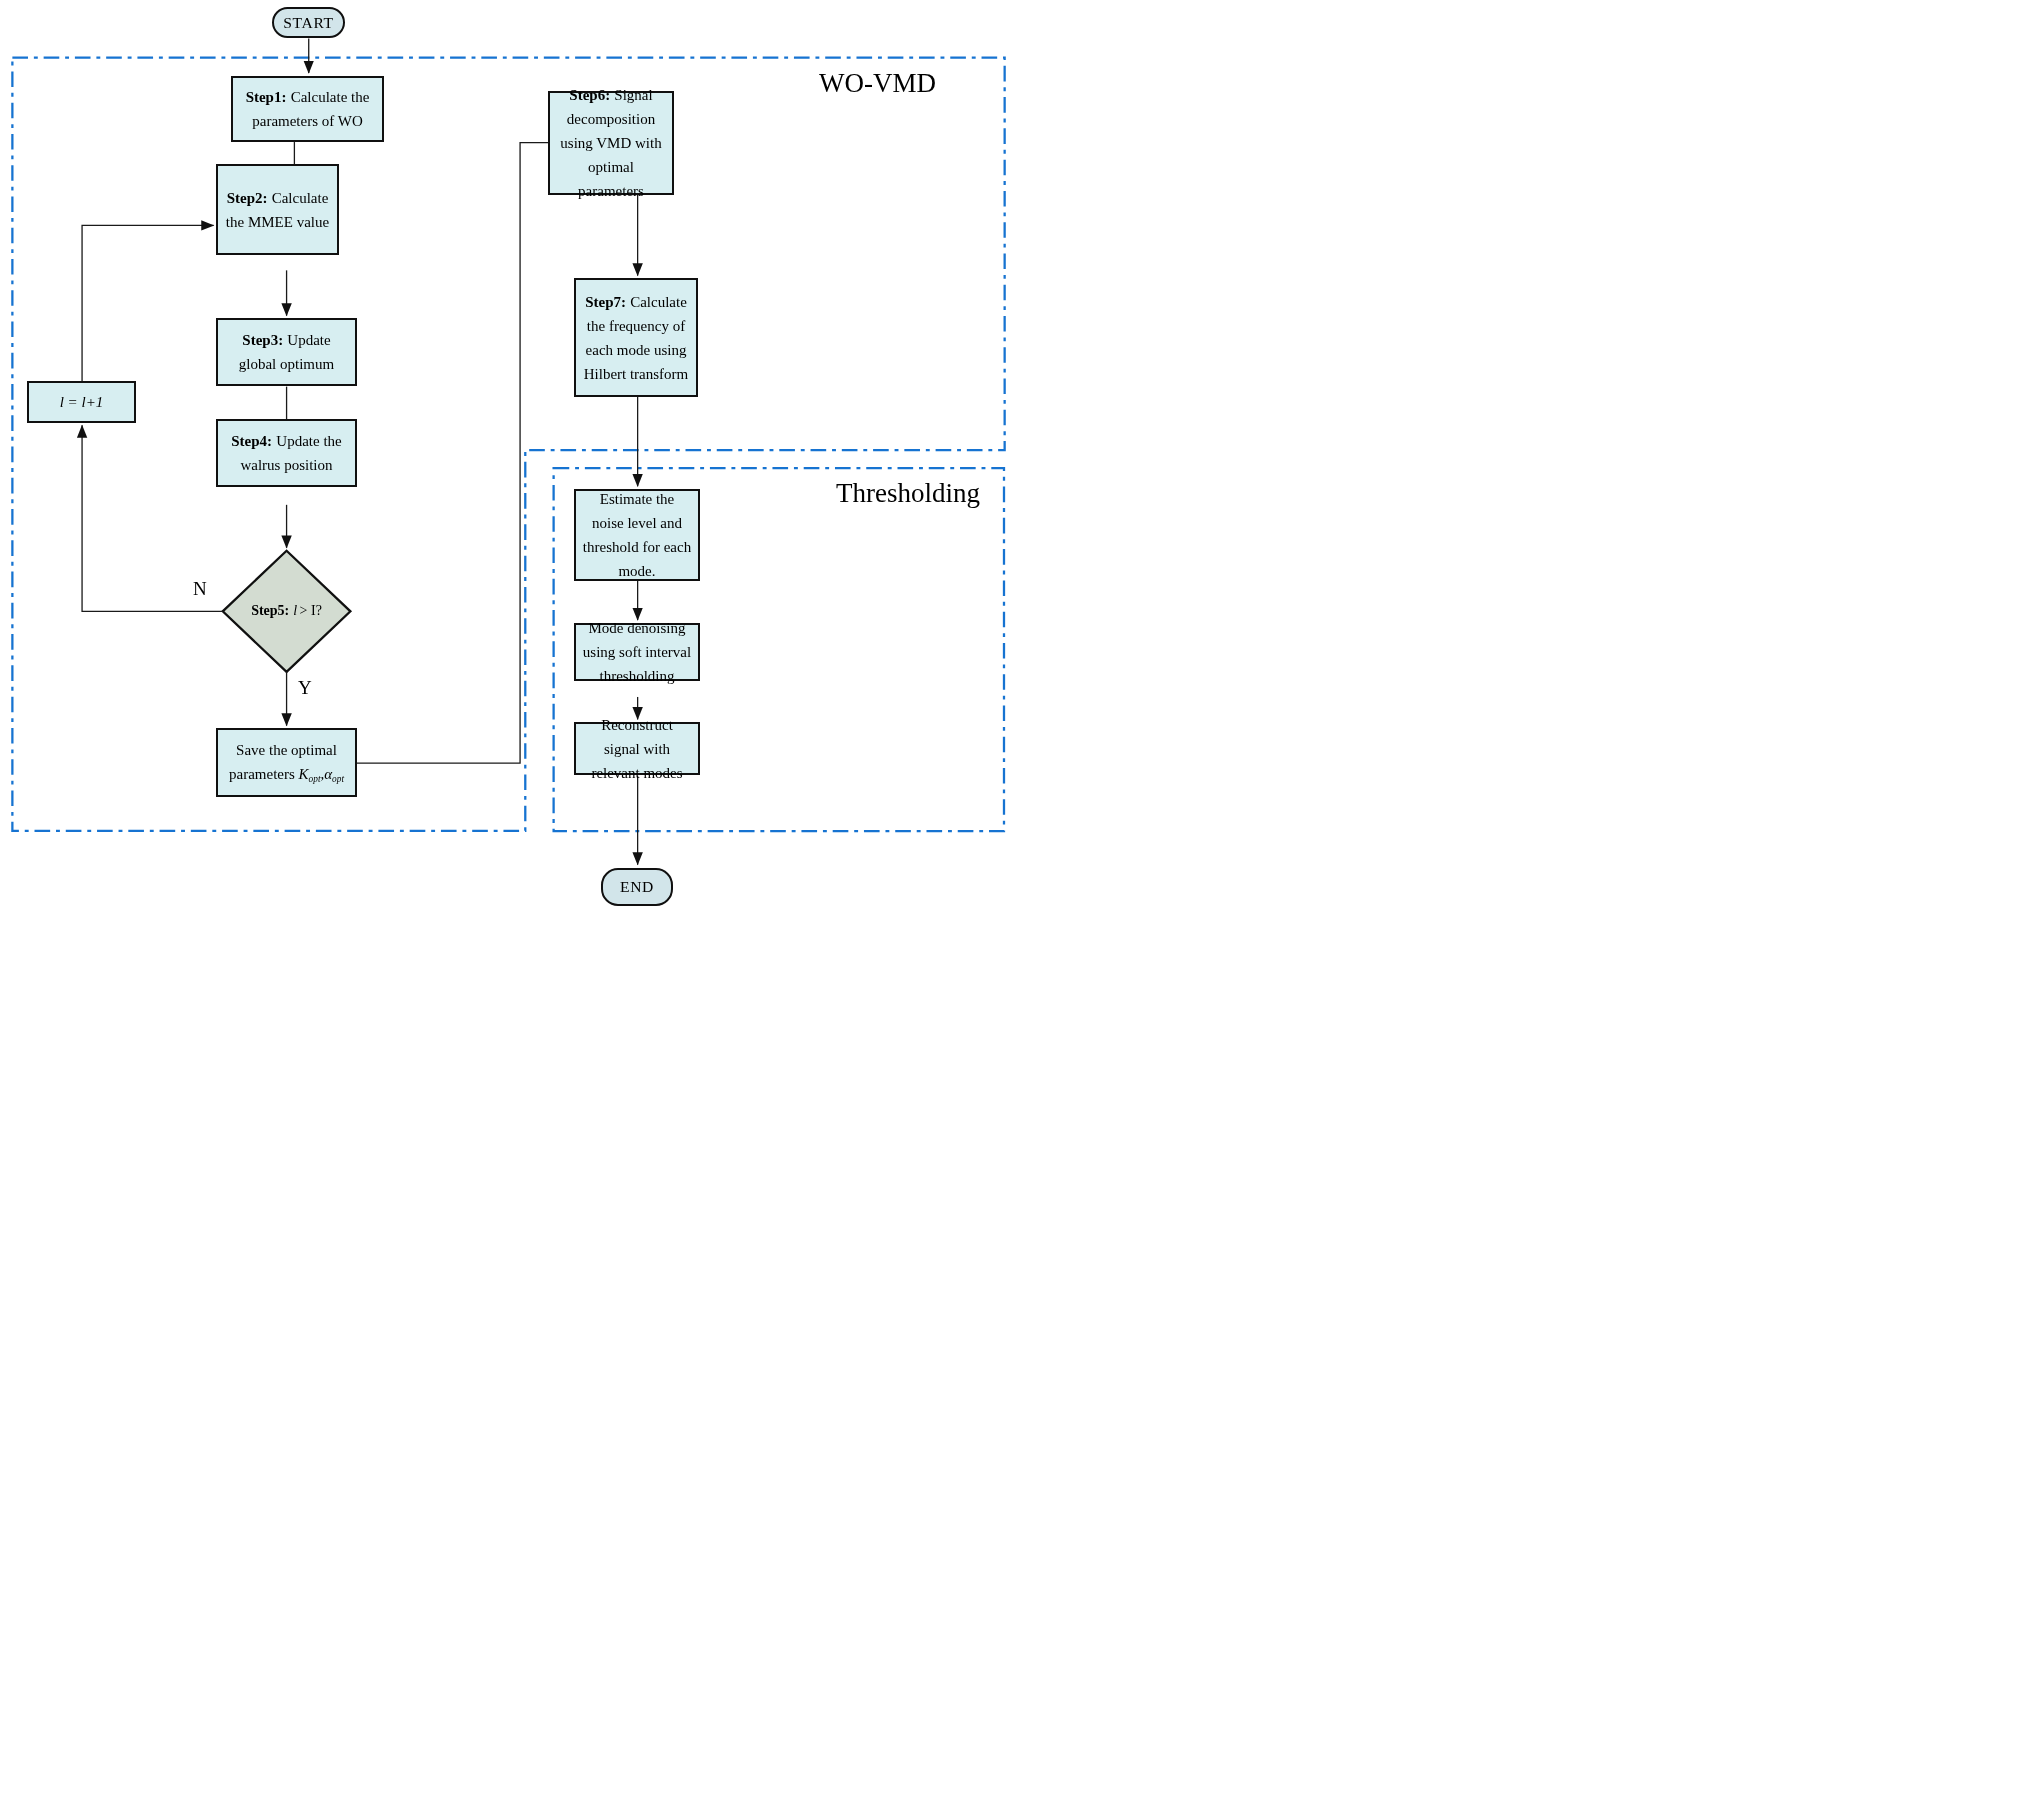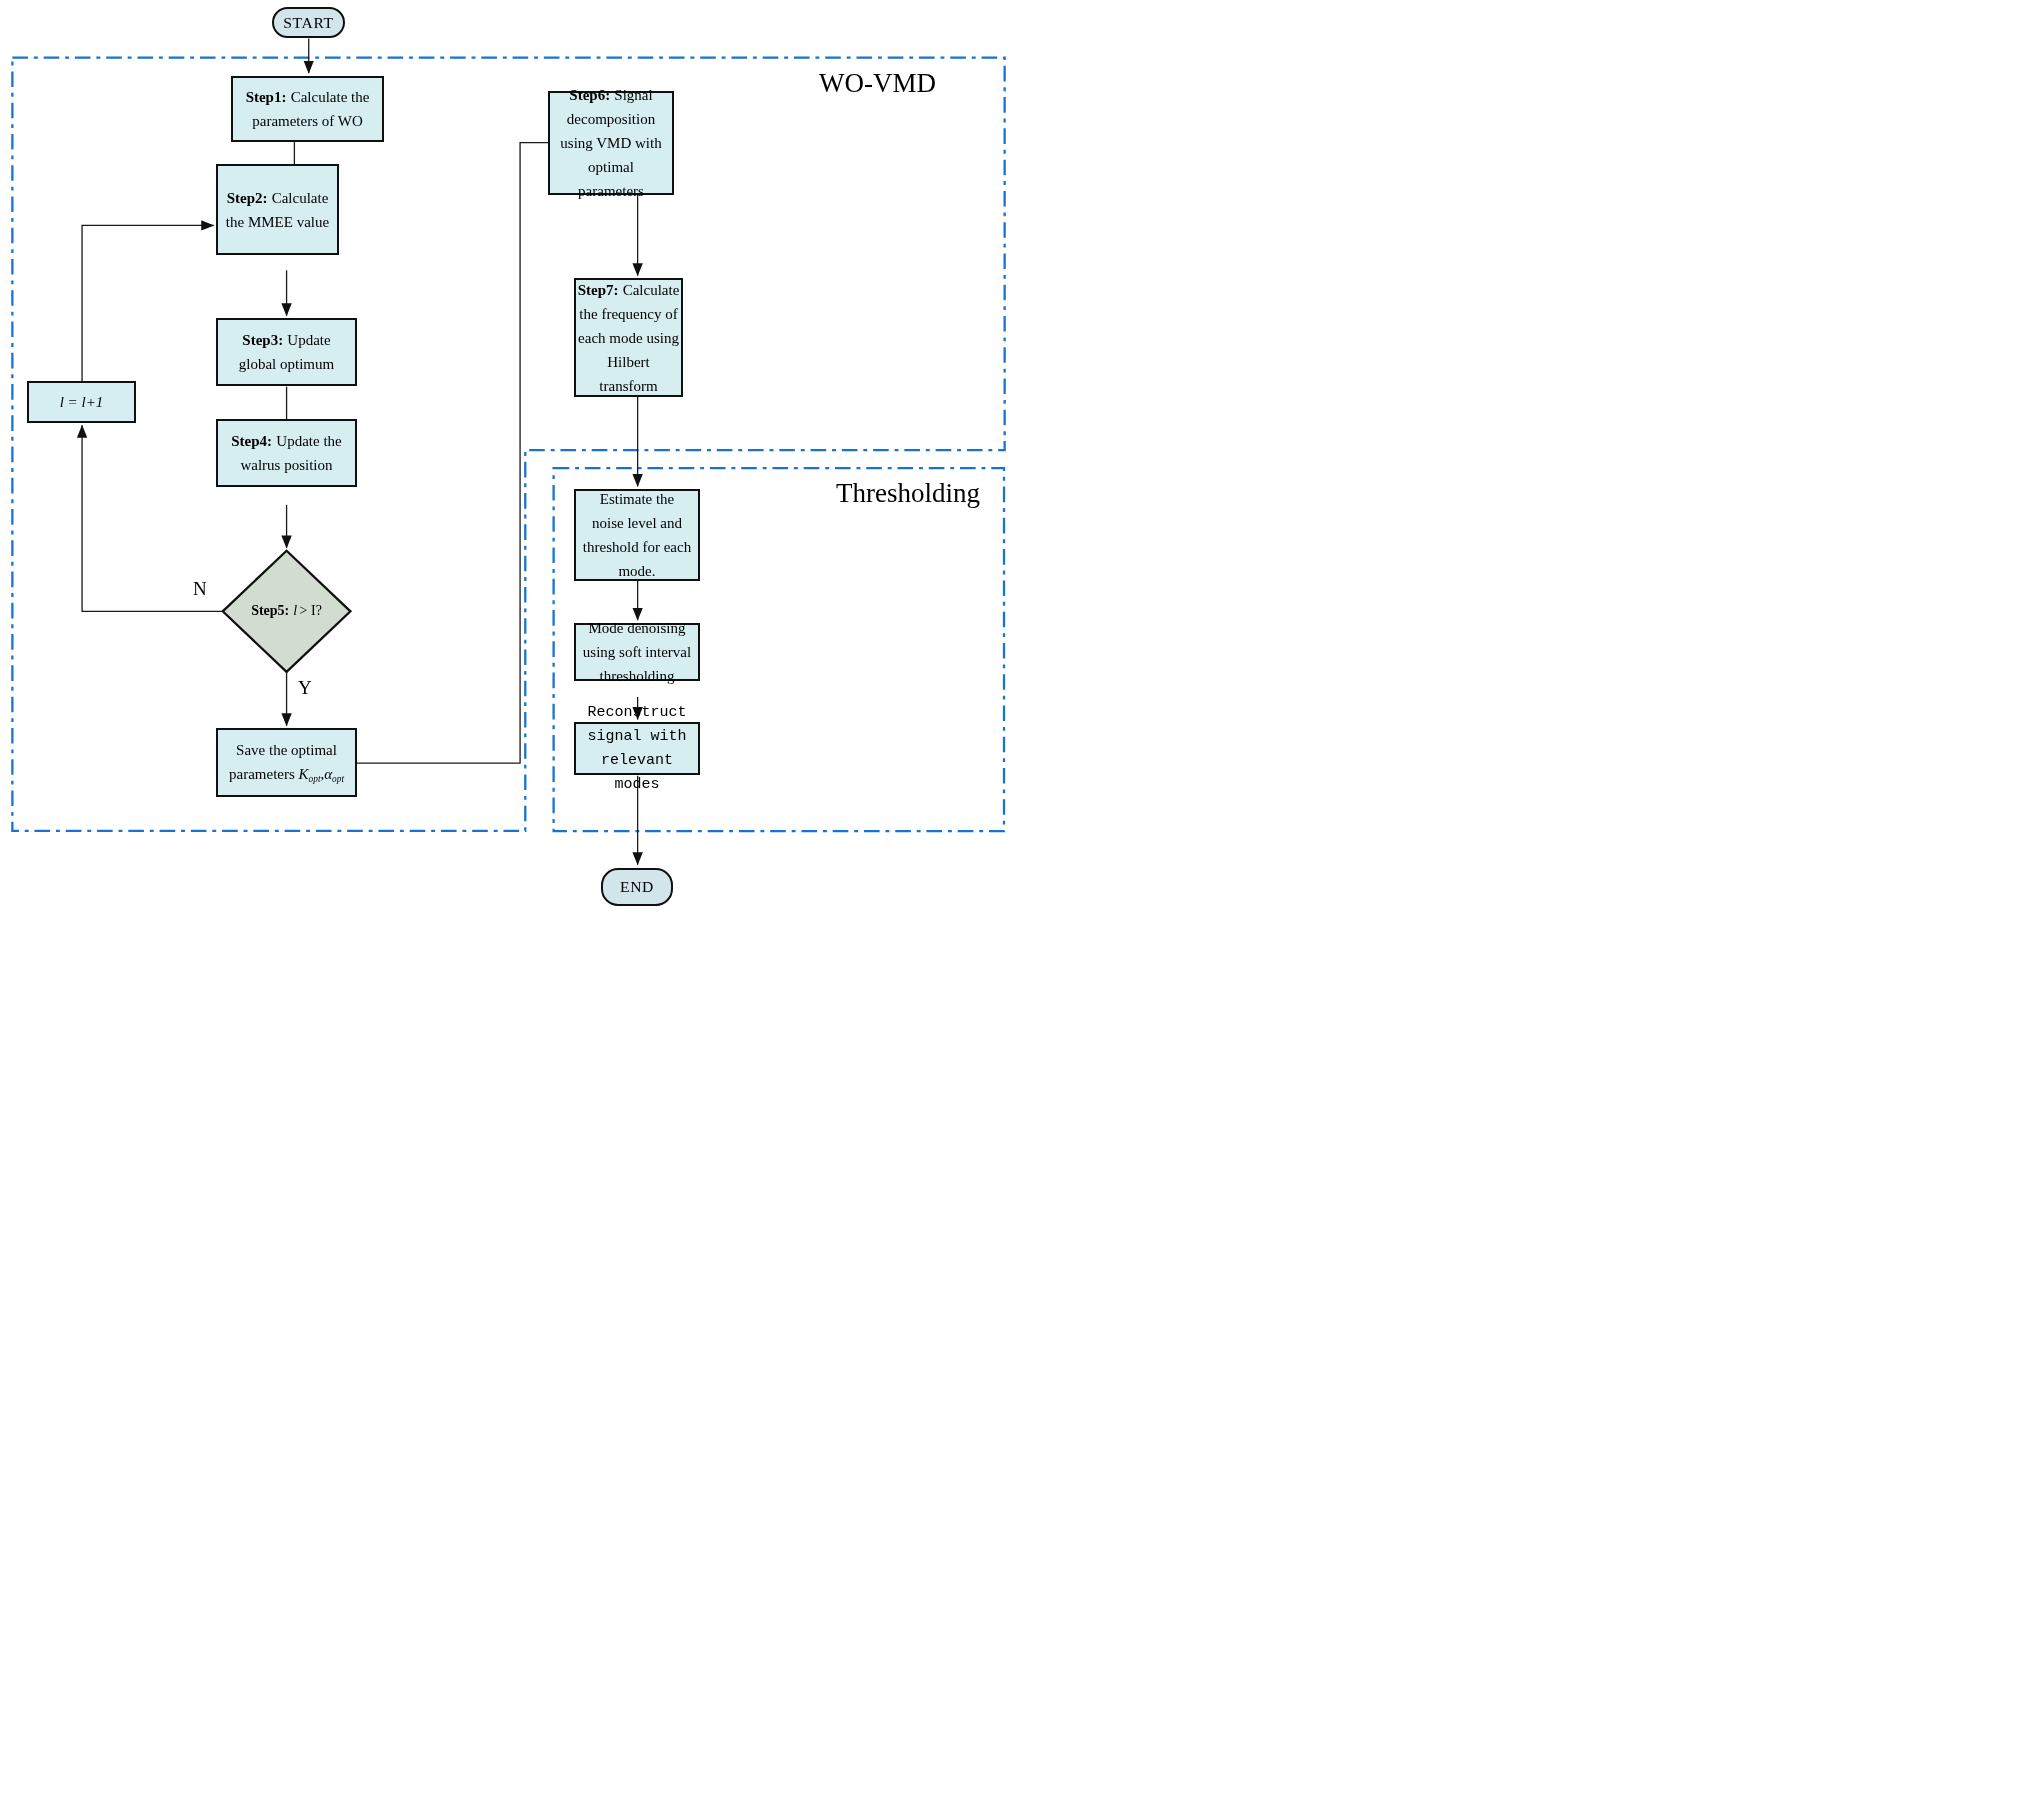--- a/index.html
+++ b/index.html
@@ -141,32 +141,32 @@
 
   <div class="branch-label" style="left:193px;top:578px;">N</div>
   <div class="branch-label" style="left:298px;top:677px;">Y</div>
 
   <div class="node" style="left:548px;top:91px;width:126px;height:104px;">
     <div>
       <span class="prefix">Step6:</span><span>Signal decomposition using VMD with optimal parameters</span>
     </div>
   </div>
 
-  <div class="node" style="left:574px;top:278px;width:109px;height:119px;">
+  <div class="node" style="left:574px;top:278px;width:124px;height:119px;">
     <div>
       <span class="prefix">Step7:</span><span>Calculate the frequency of each mode using Hilbert transform</span>
     </div>
   </div>
 
   <div class="node plain" style="left:574px;top:489px;width:126px;height:92px;">
     <span>Estimate the noise level and threshold for each mode.</span>
   </div>
 
   <div class="node plain" style="left:574px;top:623px;width:126px;height:58px;">
     <span>Mode denoising using soft interval thresholding</span>
   </div>
 
-  <div class="node plain" style="left:574px;top:722px;width:126px;height:53px;font-family:Liberation Mono, monospace;">
+  <div class="node plain" style="left:574px;top:722px;width:126px;height:53px;">
     <span>Reconstruct signal with relevant modes</span>
   </div>
 
 </div>
 
 
 </body></html>

